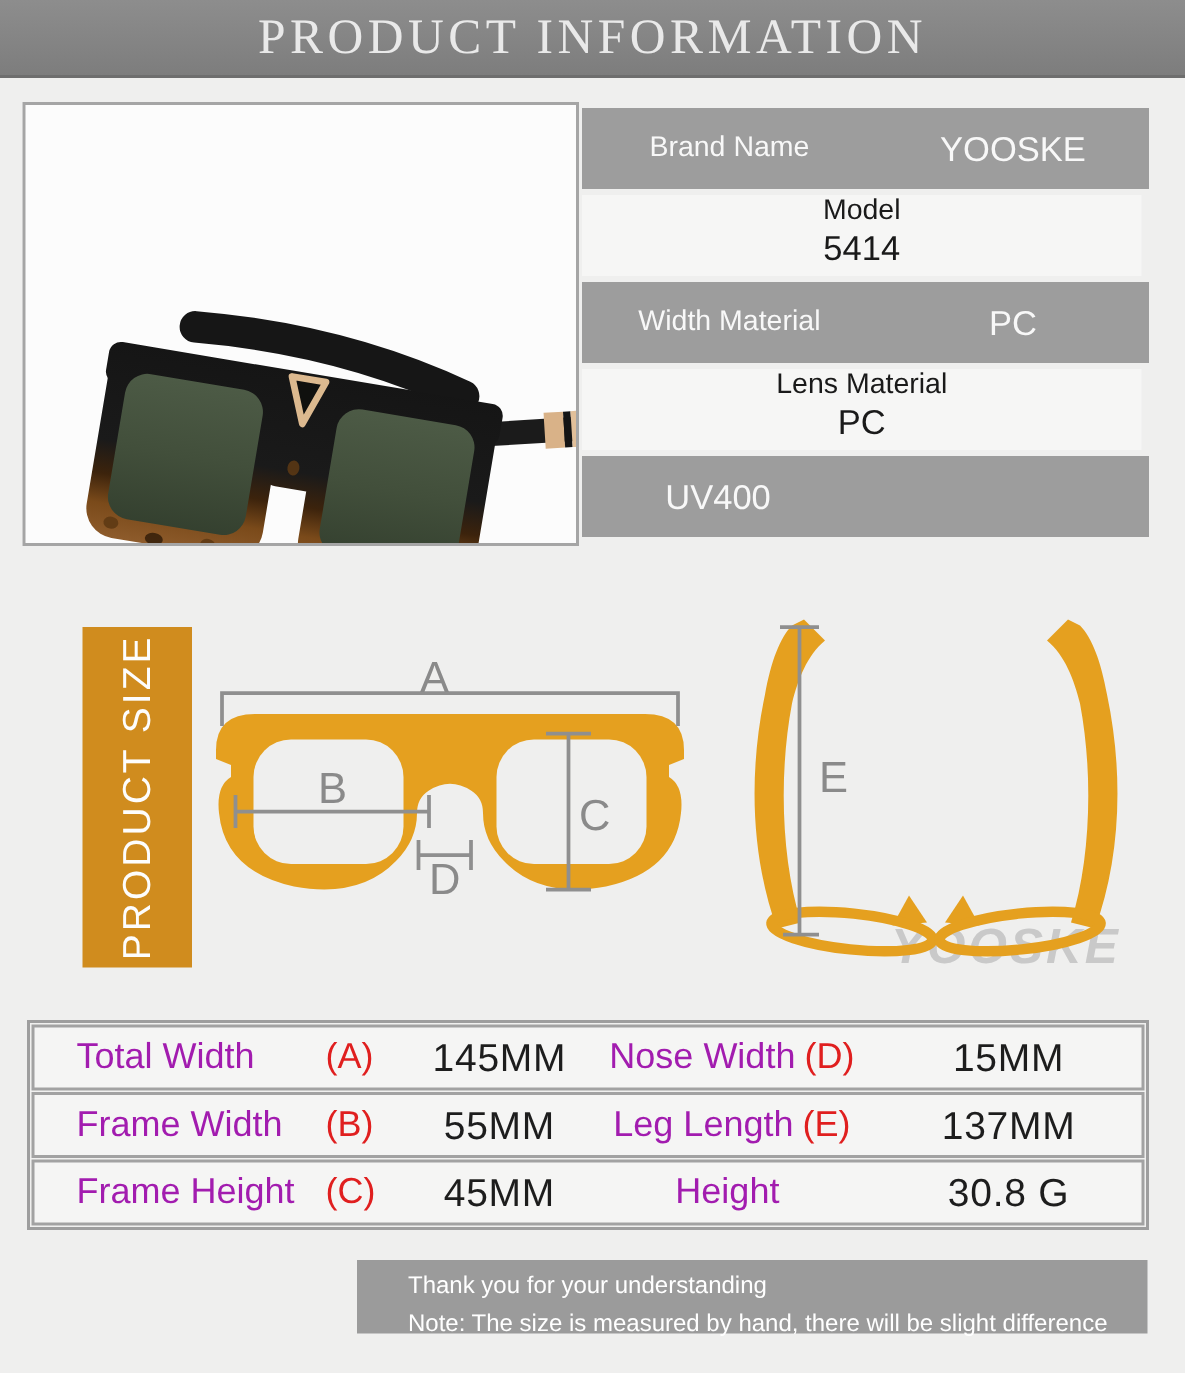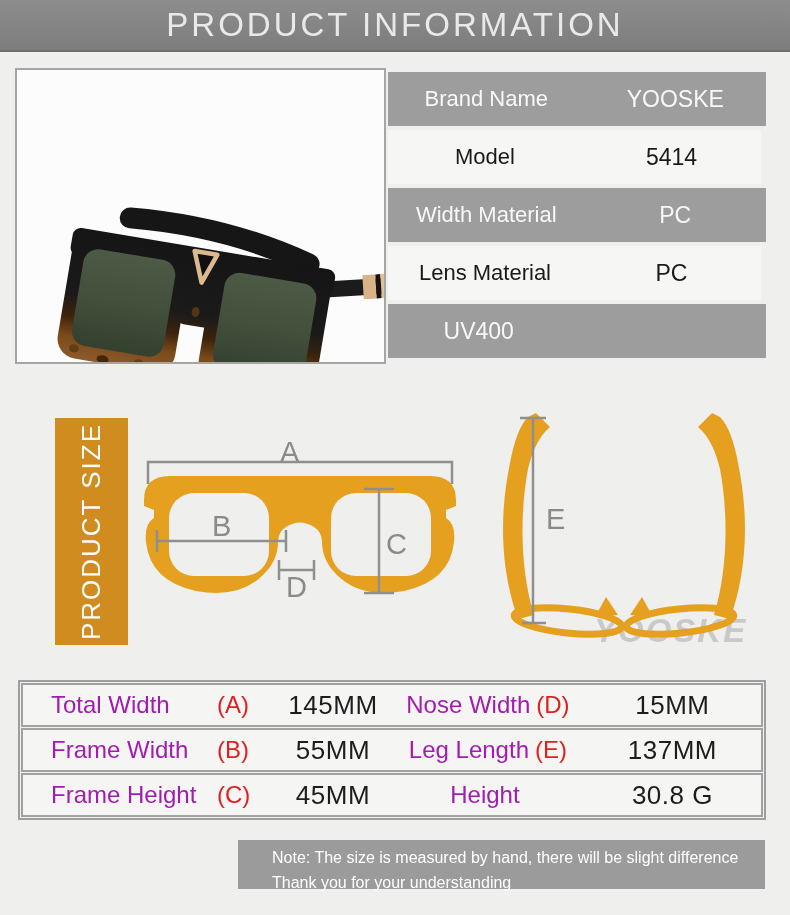--- a/index.html
+++ b/index.html
@@ -3,33 +3,33 @@
 <meta charset="utf-8">
 <style>
   html,body{margin:0;padding:0;}
   body{width:790px;height:915px;background:#efefee;font-family:"Liberation Sans",sans-serif;position:relative;overflow:hidden;}
   .page{position:absolute;inset:0;}
 
   
   .header{position:absolute;left:0;top:0;width:790px;height:50px;
     background:linear-gradient(180deg,#8d8d8d,#7d7d7d);
     border-bottom:2px solid #6e6e6e;display:flex;align-items:center;justify-content:center;}
-  .header .title{font-size:33px;color:#e9e9e9;letter-spacing:3px;font-weight:400;}
+  .header .title{font-size:33px;color:#e9e9e9;letter-spacing:3px;font-weight:400;font-family:Liberation Serif, serif;}
 
   
   .photo{position:absolute;left:15px;top:68px;width:371px;height:296px;background:#fcfcfc;
     border:2px solid #a5a5a5;box-sizing:border-box;overflow:hidden;}
   .photo svg{display:block;}
 
   
   .info-table{position:absolute;left:388px;top:72px;width:378px;}
   .info-row{height:54px;margin-bottom:4px;display:flex;align-items:center;}
   .info-row.gray{background:#9d9d9d;color:#f8f8f8;}
-  .info-row.light{background:#f6f6f5;color:#1a1a1a;margin-right:5px;}
-  .info-label{width:52%;text-align:center;font-size:22px;}
+  .info-row.light{background:#f6f6f5;color:#1a1a1a;margin-right:5px;flex-direction:column;}
+  .info-label{width:52%;text-align:center;font-size:19px;}
   .info-value{width:48%;text-align:center;font-size:23px;}
 
   
   .size-banner{position:absolute;left:55px;top:418px;width:73px;height:227px;background:#d08c1e;
     display:flex;align-items:center;justify-content:center;}
   .size-banner span{writing-mode:vertical-rl;transform:rotate(180deg);color:#fdfdfd;
     font-size:26px;letter-spacing:2px;}
   .front-diagram{position:absolute;left:140px;top:440px;width:320px;height:175px;z-index:1;}
   .top-diagram{position:absolute;left:492px;top:405px;width:270px;height:250px;z-index:1;}
   .measure-label{position:absolute;color:#8a8a8a;font-size:29px;z-index:2;}
@@ -238,17 +238,17 @@
         <span class="dim-name">Height</span>
         <span class="dim-letter"></span>
       </div>
       <div class="dim-cell c4">
           <span class="dim-value">30.8 G</span>
         </div>
     </div>
   </div>
 
   <div class="note">
+    <div>Thank you for your understanding</div>
     <div>Note: The size is measured by hand, there will be slight difference</div>
-    <div>Thank you for your understanding</div>
   </div>
 
 </div>
 
 </body></html>

